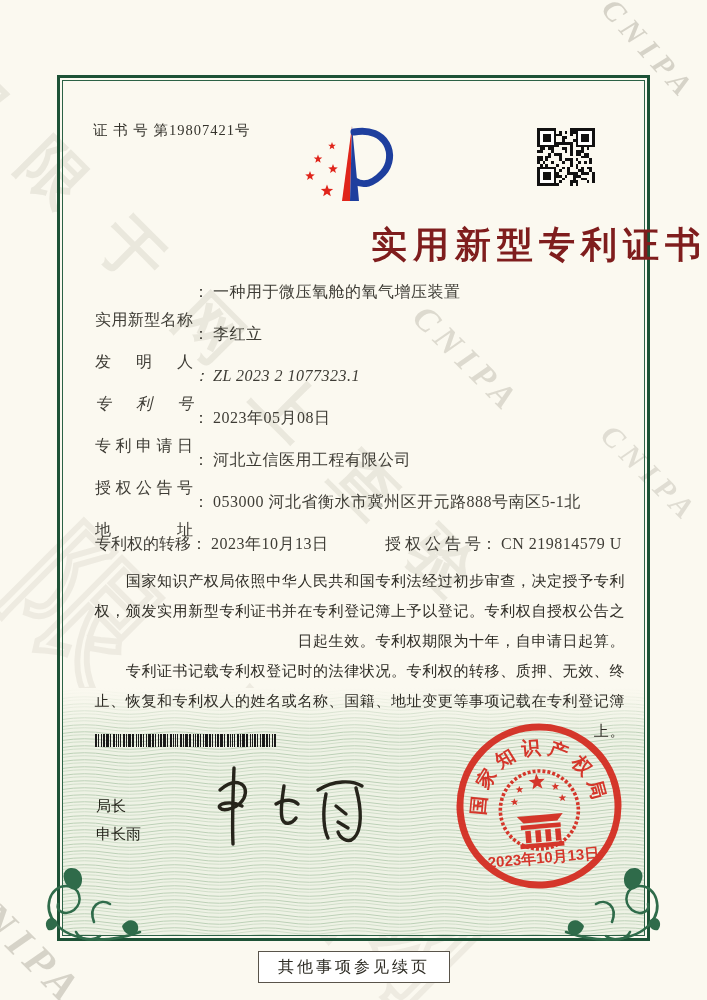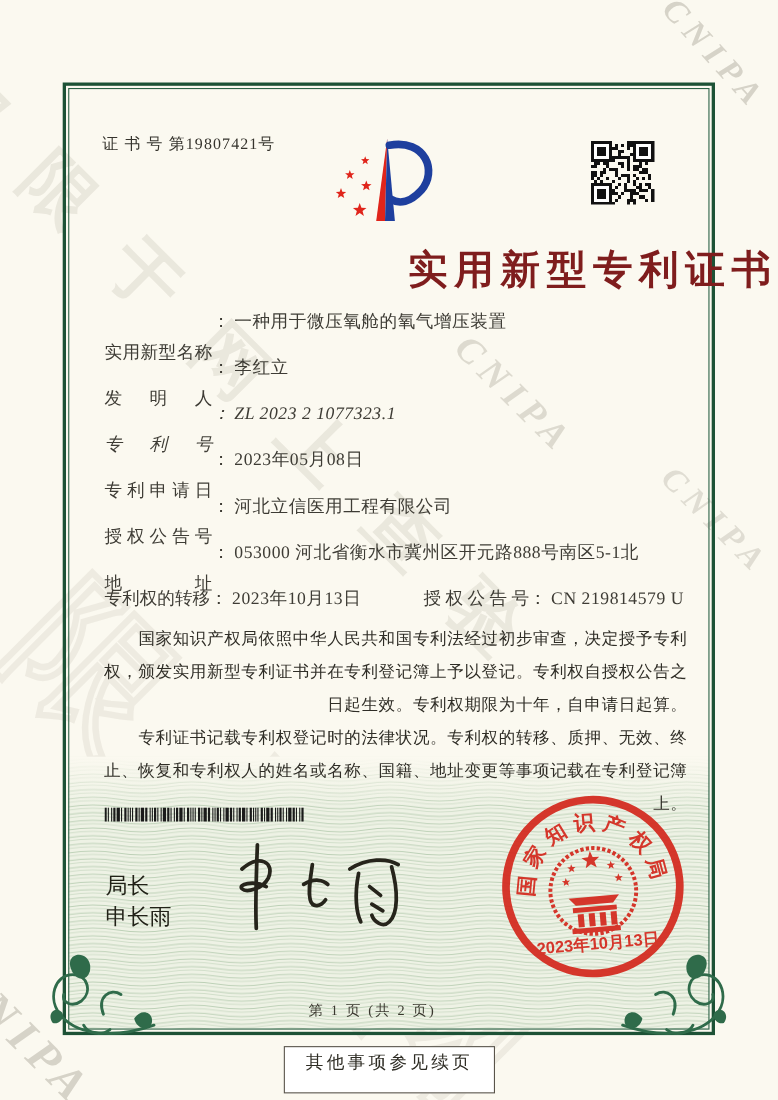--- a/index.html
+++ b/index.html
@@ -47,25 +47,25 @@
   .glabel{display:inline-block;width:96px;text-align:justify;text-align-last:justify;text-justify:inter-character;}
 
   
   .body-text{position:absolute;left:88px;top:566px;width:537px;font-size:15px;line-height:30px;
              color:#2f2d26;letter-spacing:.6px;}
   .body-text p{margin:0;text-indent:2em;text-align:right;}
 
   
   .barcode{position:absolute;left:95px;top:734px;width:184px;height:13px;}
   .signer{position:absolute;left:96px;top:792px;font-family:"Liberation Sans","DejaVu Sans",sans-serif;
-          font-size:20px;color:#222218;line-height:28px;}
+          font-size:15px;color:#222218;line-height:28px;}
   .signature{position:absolute;left:200px;top:758px;width:170px;height:92px;}
   .seal{position:absolute;left:453px;top:720px;width:172px;height:172px;transform:rotate(-5deg);opacity:.93;}
   .page-num{position:absolute;left:0;right:30px;top:910px;text-align:center;font-size:13px;color:#3a382f;letter-spacing:2px;}
-  .cont-box{position:absolute;left:258px;top:951px;width:192px;height:43px;background:#fff;
+  .cont-box{position:absolute;left:258px;top:951px;width:192px;height:32px;background:#fff;
             border:1px solid #59544a;box-sizing:border-box;text-align:center;line-height:30px;
             font-size:16px;color:#2e2c24;letter-spacing:3px;}
 </style>
 </head>
 <body>
 
 <div class="page">
 
   <span class="wm wm-diag1">仅限于网上查验</span>
   <span class="wm wm-diag2">仅限于网上查验</span>
@@ -402,16 +402,15 @@
     </g>
     <defs>
       <path id="sealArc" d="M 32 88 A 54 54 0 1 1 140 88" fill="none"></path>
     </defs>
     <text font-size="19" font-weight="bold" fill="#d4291e" letter-spacing="6" style="font-family:'Liberation Serif',serif;">
       <textPath href="#sealArc" startOffset="50%" text-anchor="middle">国家知识产权局</textPath>
     </text>
     <text x="86" y="143" font-size="15" font-weight="bold" fill="#d4291e" text-anchor="middle" style="font-family:'Liberation Sans',sans-serif;">2023年10月13日</text>
   </svg>
 
-  <div class="page-num">第 1 页 (共 2 页)</div>
   <div class="cont-box">其他事项参见续页</div>
 
 </div>
 
 </body></html>

